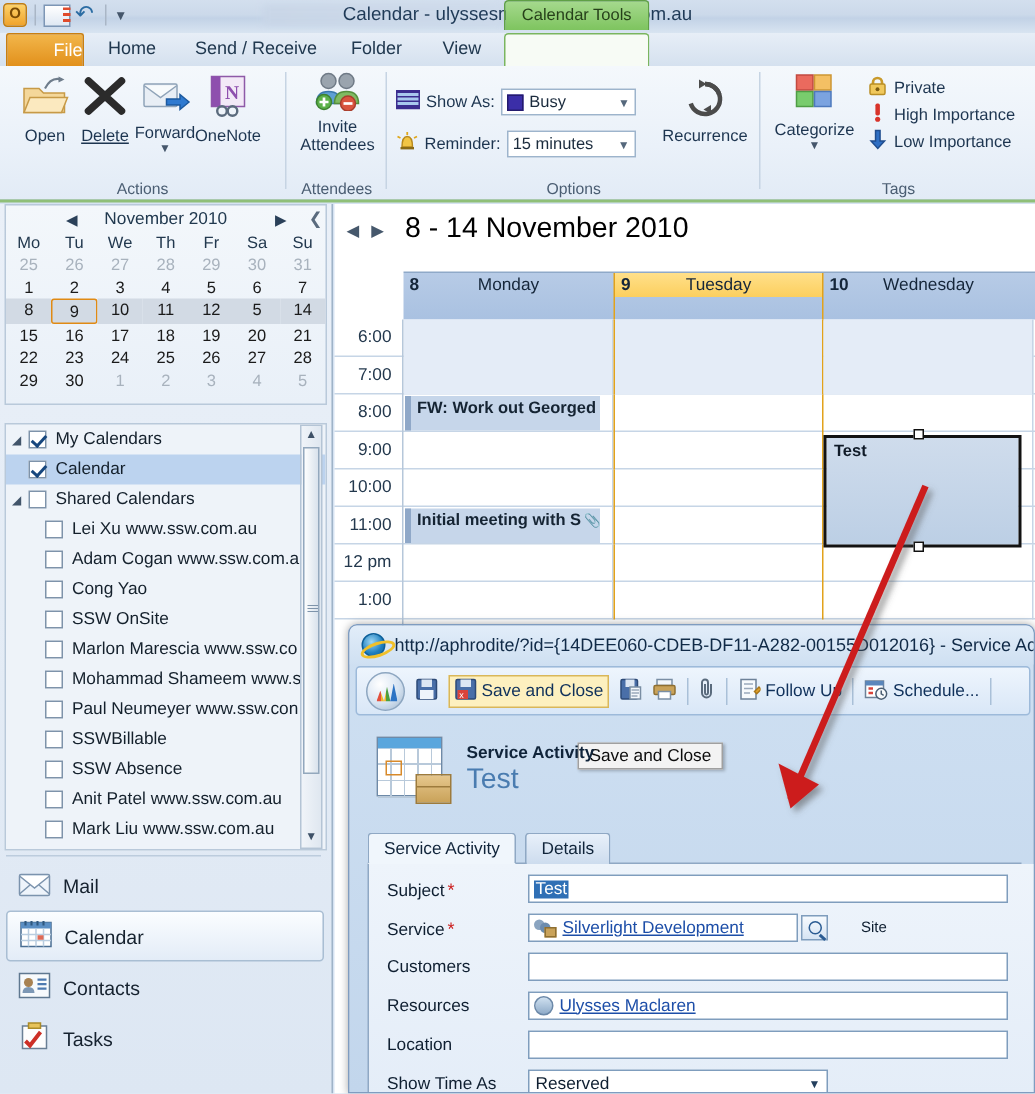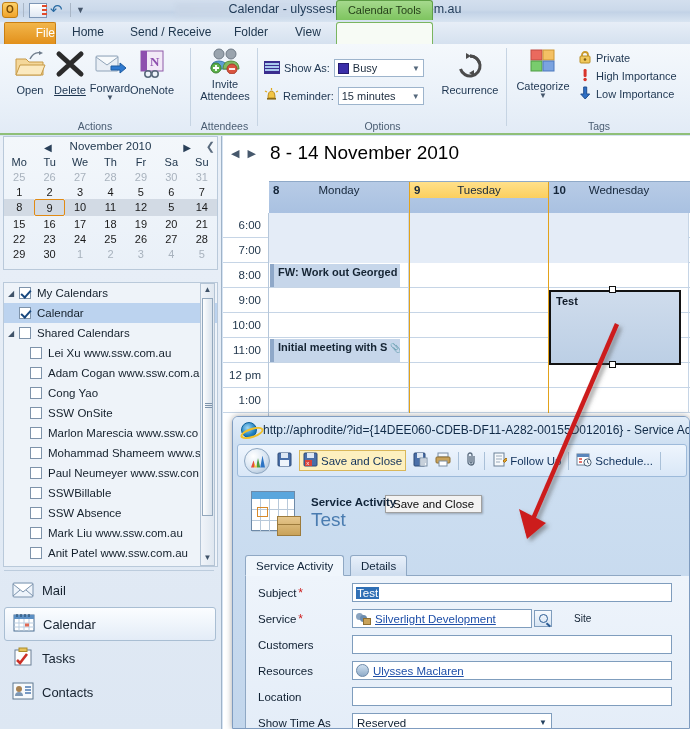--- a/index.html
+++ b/index.html
@@ -561,25 +561,25 @@
           <div class="calrow indent2">
             <span class="cb"></span>
             <span>SSWBillable</span>
           </div>
           <div class="calrow indent2">
             <span class="cb"></span>
             <span>SSW Absence</span>
           </div>
           <div class="calrow indent2">
             <span class="cb"></span>
+            <span>Anit Patel www.ssw.com.au</span>
+          </div>
+          <div class="calrow indent2">
+            <span class="cb"></span>
             <span>Mark Liu www.ssw.com.au</span>
-          </div>
-          <div class="calrow indent2">
-            <span class="cb"></span>
-            <span>Anit Patel www.ssw.com.au</span>
           </div>
           <div class="calrow indent2"></div>
         </div>
     <div class="vscroll">
       <div class="btn" style="top:1px;">▲</div>
       <div class="thumb" style="top:14px;height:218px;">
         <div style="position:absolute;left:2px;top:104px;width:7px;height:5px;
           background:repeating-linear-gradient(to bottom,#7d93aa 0 1px,transparent 1px 2px);"></div>
       </div>
       <div class="btn" style="bottom:1px;">▼</div>
@@ -601,34 +601,34 @@
               <rect x="1" y="2" width="20" height="16" fill="#ffffff" stroke="#4a6e93"></rect>
               <rect x="1" y="2" width="20" height="4" fill="#5b8fc4"></rect>
               <path d="M4 1 v3 M8 1 v3 M12 1 v3 M16 1 v3" stroke="#2f587f" stroke-width="1.4"></path>
               <path d="M1 10 h20 M1 14 h20 M6 6 v12 M11 6 v12 M16 6 v12" stroke="#b9cde0"></path>
               <rect x="12" y="10.5" width="4" height="3" fill="#e06a55"></rect>
             </svg></span>
           <span>Calendar</span>
         </div>
         <div class="modbtn">
           <span><svg width="22" height="19" viewBox="0 0 22 19">
-              <rect x="3" y="3" width="16" height="15" fill="#fdfdfd" stroke="#6a7f95"></rect>
-              <rect x="7" y="1" width="8" height="3.5" fill="#e7c35a" stroke="#ab8b28"></rect>
-              <path d="M5 13 l3 3 l7 -9" stroke="#cc2f26" stroke-width="2.6" fill="none"></path>
-            </svg></span>
-          <span>Tasks</span>
-        </div>
-        <div class="modbtn">
-          <span><svg width="22" height="19" viewBox="0 0 22 19">
               <rect x="1" y="2" width="20" height="16" fill="#f7fafc" stroke="#5f7890"></rect>
               <circle cx="7" cy="8" r="3" fill="#a88252"></circle>
               <path d="M3 15 q0 -4 4 -4 q4 0 4 4 z" fill="#7d98b5"></path>
               <path d="M13 6 h6 M13 9 h6 M13 12 h6" stroke="#4d7ab0" stroke-width="1.5"></path>
             </svg></span>
           <span>Contacts</span>
+        </div>
+        <div class="modbtn">
+          <span><svg width="22" height="19" viewBox="0 0 22 19">
+              <rect x="3" y="3" width="16" height="15" fill="#fdfdfd" stroke="#6a7f95"></rect>
+              <rect x="7" y="1" width="8" height="3.5" fill="#e7c35a" stroke="#ab8b28"></rect>
+              <path d="M5 13 l3 3 l7 -9" stroke="#cc2f26" stroke-width="2.6" fill="none"></path>
+            </svg></span>
+          <span>Tasks</span>
         </div>
       </div>
 
 </div>
 
 <div class="calmain">
   <div class="calnav">
     <span class="nv">◀</span>
     <span class="nv">▶</span>
     <span class="caltitle">8 - 14 November 2010</span>

